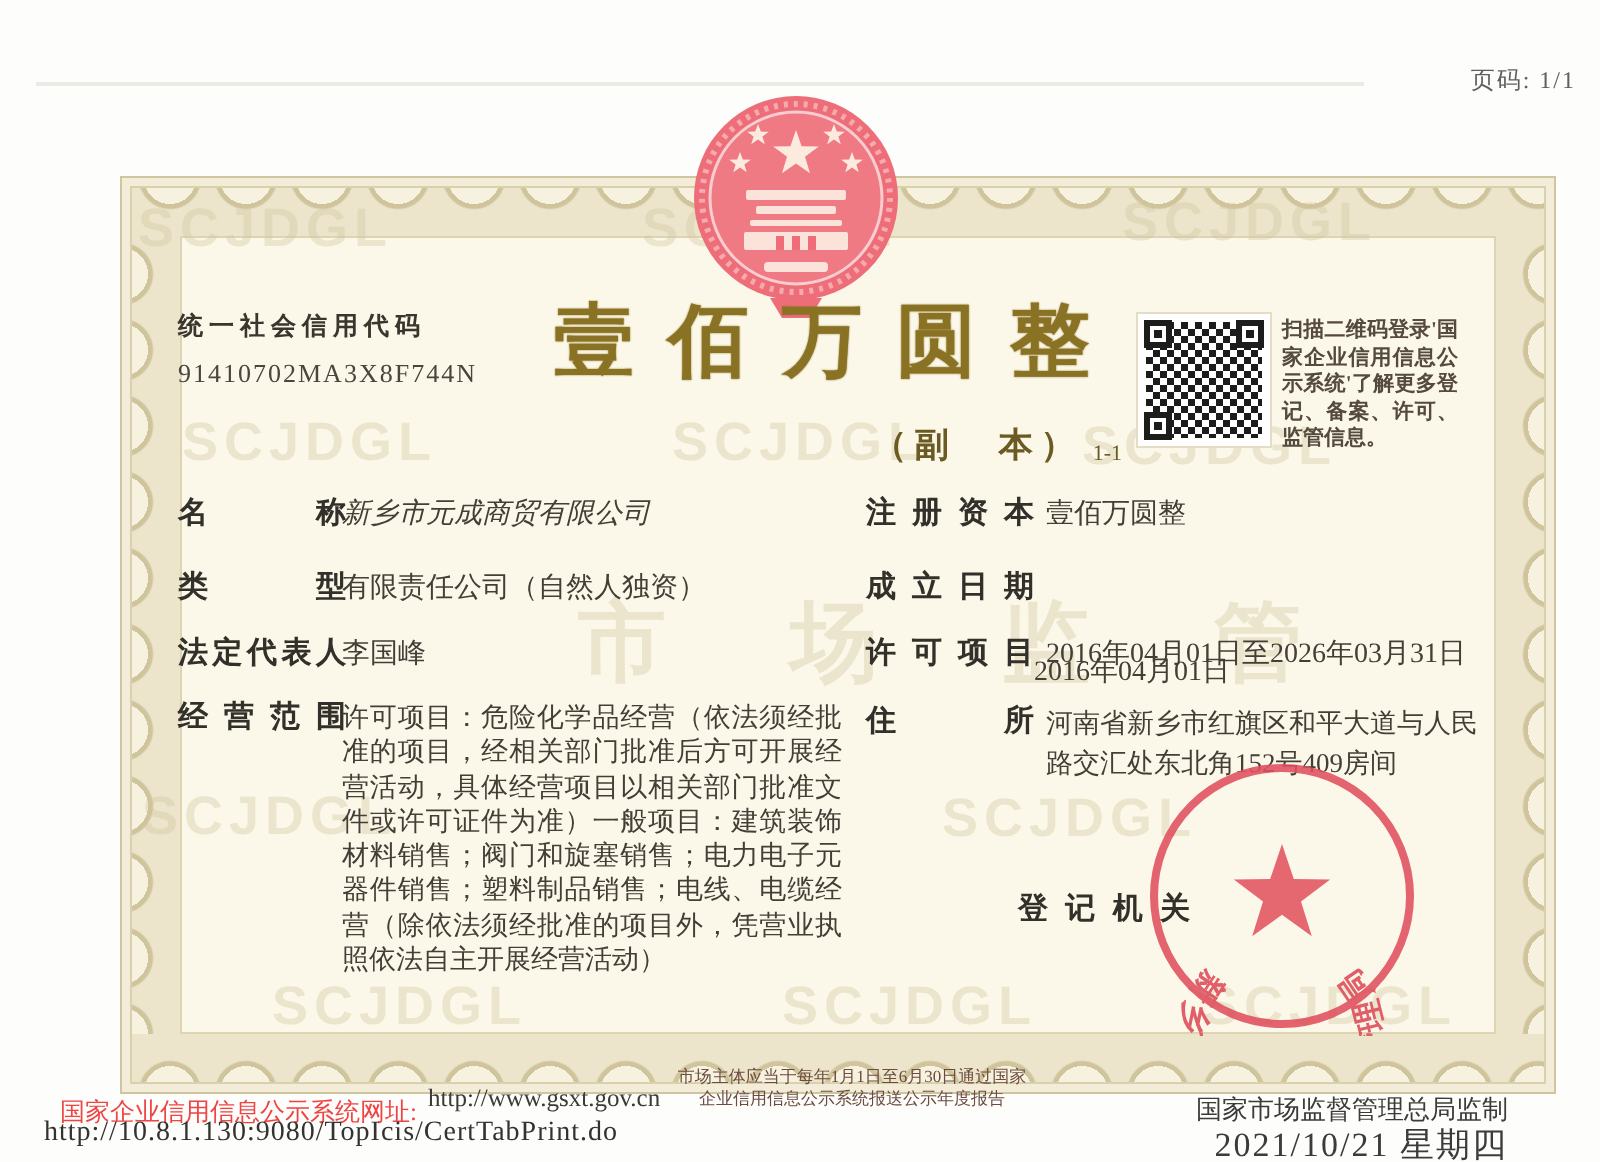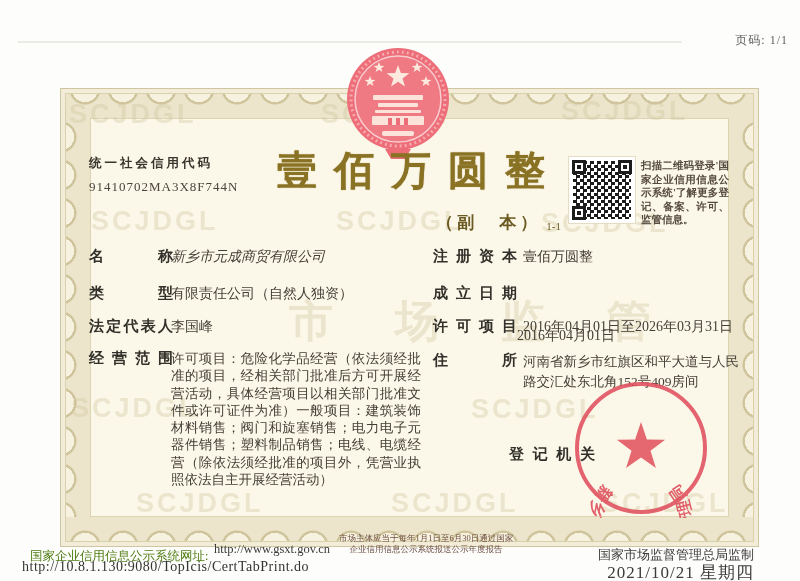--- a/index.html
+++ b/index.html
@@ -6,21 +6,21 @@
   body{width:800px;height:581px;position:relative;background:#fdfdfc;overflow:hidden;
        font-family:"Liberation Sans",sans-serif;}
   .abs{position:absolute;}
 
   
   .scanline{left:18px;top:41px;width:664px;height:2px;background:#ebeae5;}
   .pageno{right:12px;top:32px;font-size:12px;color:#5f5f5f;font-family:"Liberation Serif",serif;letter-spacing:1px;}
 
   
   .cert{left:60px;top:88px;width:697px;height:457px;background:#fcf8e9;
-        border:1px solid #cfc5a0;box-shadow:inset 0 0 0 4px #f2ecd8, inset 0 0 0 5px #d9d0ac;}
+        border:1px solid #cfc5a0;box-shadow:inset 0 0 0 4px #f2ecd8, inset 0 0 0 5px #d9d0ac;padding-left:19px;}
   .edge{position:absolute;background-color:#ece5cc;}
   .edge-t{left:5px;right:5px;top:5px;height:24px;
     background-image:radial-gradient(circle at 50% -5px,#f7f2e0 0 13px,#cfc49b 13px 15px,#ece5cc 16px);
     background-size:38px 24px;background-repeat:repeat-x;}
   .edge-b{left:5px;right:5px;bottom:5px;height:24px;
     background-image:radial-gradient(circle at 50% 29px,#f7f2e0 0 13px,#cfc49b 13px 15px,#ece5cc 16px);
     background-size:38px 24px;background-repeat:repeat-x;}
   .edge-l{top:29px;bottom:29px;left:5px;width:24px;
     background-image:radial-gradient(circle at -5px 50%,#f7f2e0 0 13px,#cfc49b 13px 15px,#ece5cc 16px);
     background-size:24px 38px;background-repeat:repeat-y;}
@@ -66,21 +66,21 @@
   
   .sealbox{left:510px;top:289px;width:140px;height:140px;opacity:0.88;}
   .authlabel{left:448px;top:356px;width:86px;}
   .dateline{left:533px;top:398px;white-space:nowrap;font-family:"Liberation Serif",serif;color:#2e2c28;}
   .dnum{font-size:17px;position:relative;top:-6px;letter-spacing:1px;}
   .dunit{font-size:15px;margin:0 7px 0 4px;}
 
   
   .note{left:333px;top:533px;width:186px;text-align:center;font-size:8.5px;line-height:10.5px;
         color:#6b4c3f;font-family:"Liberation Serif",serif;}
-  .f-sitelabel{left:30px;top:548px;font-size:12.5px;color:#4d7c0f;font-family:"Liberation Serif",serif;}
+  .f-sitelabel{left:30px;top:548px;font-size:12.5px;color:#ef4444;font-family:"Liberation Serif",serif;}
   .f-siteurl{left:214px;top:542px;font-size:12.5px;color:#3a3a36;font-family:"Liberation Serif",serif;}
   .f-printurl{left:22px;top:559px;font-size:14px;color:#333330;font-family:"Liberation Serif",serif;letter-spacing:0.5px;}
   .f-issuer{right:46px;top:546px;font-size:13px;color:#3c3b38;font-family:"Liberation Serif",serif;}
   .f-date{right:46px;top:561px;font-size:17px;color:#3c3b38;font-family:"Liberation Serif",serif;letter-spacing:1px;}
 </style>
 </head>
 <body>
 
 <div class="abs scanline"></div>
 <div class="abs pageno">页码: 1/1</div>

